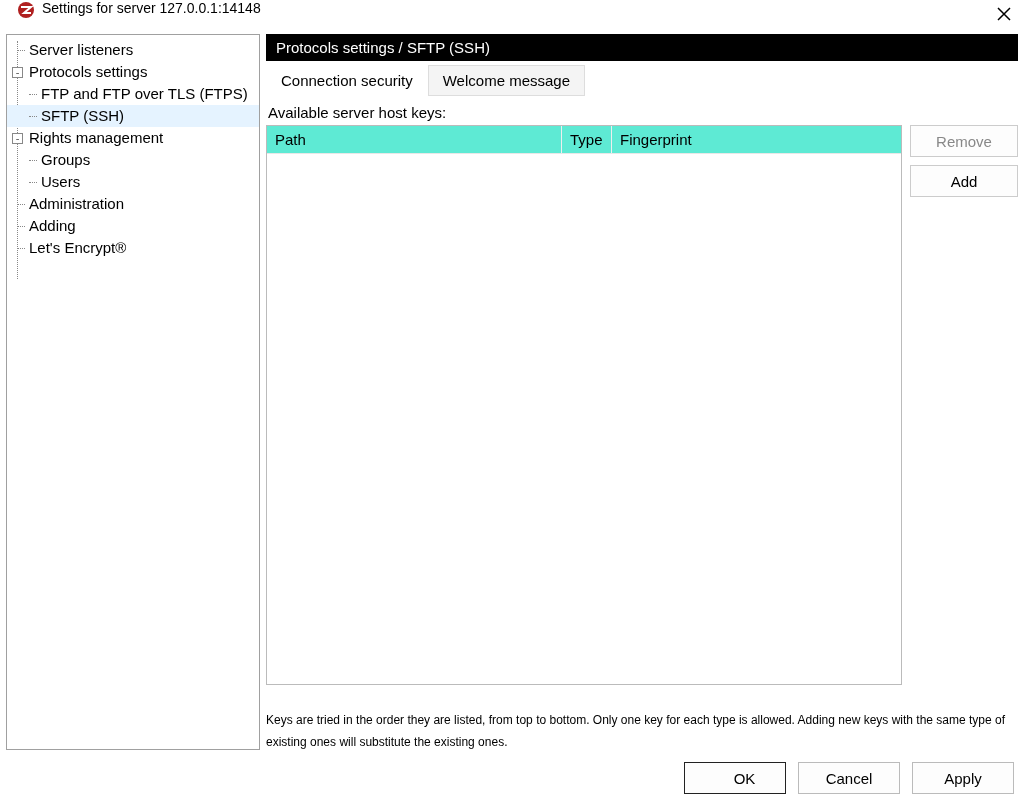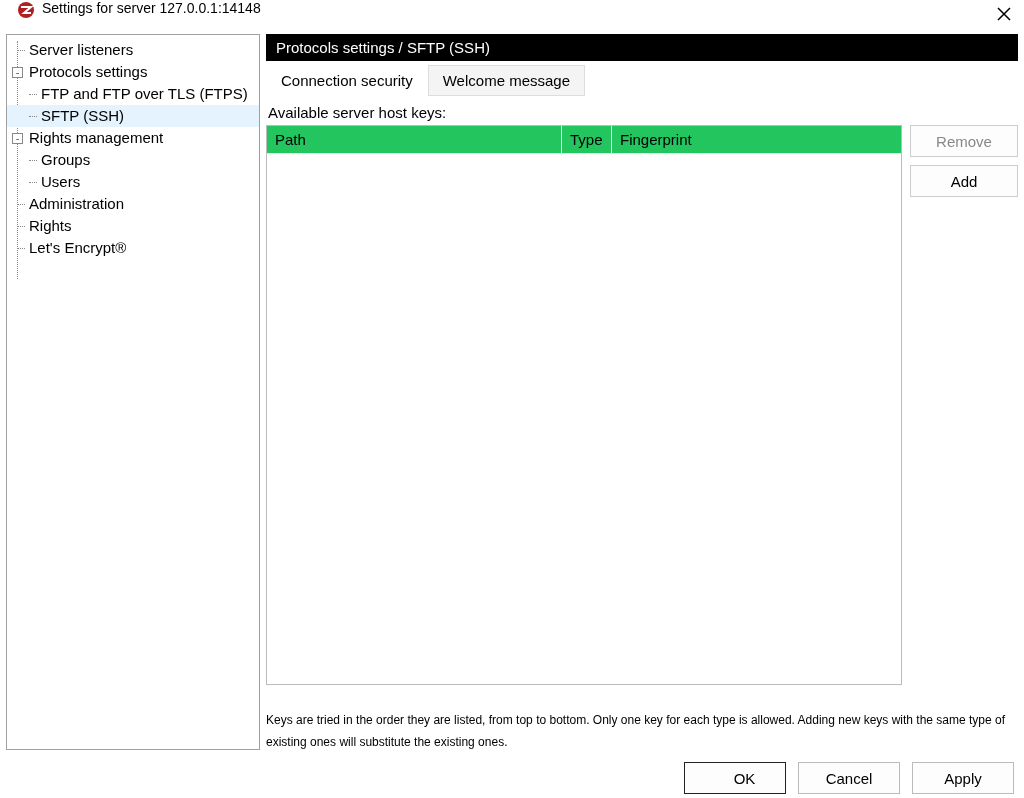--- a/index.html
+++ b/index.html
@@ -113,21 +113,21 @@
   }
   .grid {
     flex: 1;
     border: 1px solid #bbb;
     height: 560px;
     display:flex; flex-direction:column;
   }
   .grid-header {
     display: flex;
     border-bottom: 1px solid #e8e8e8;
-    background: #22c55e;
+    background: #5eead4;
   }
   .gh {
     padding: 5px 8px;
     font-size: 15px;
     border-right: 1px solid #eee;
   }
   .gh.path { flex: 0 0 295px; }
   .gh.type { flex: 0 0 50px; }
   .gh.fp   { flex: 1; border-right:none;}
   .btn-col {
@@ -218,21 +218,21 @@
       <span class="ln"></span>
       <span>Users</span>
     </div>
 
     <div class="tree-item">
       <span class="ln"></span>
       <span>Administration</span>
     </div>
     <div class="tree-item">
       <span class="ln"></span>
-      <span>Rights</span>
+      <span>Adding</span>
     </div>
     <div class="tree-item">
       <span class="ln"></span>
       <span>Let's Encrypt®</span>
     </div>
   </div>
 
   <div class="panel">
     <div class="panel-header">Protocols settings / SFTP (SSH)</div>
 

